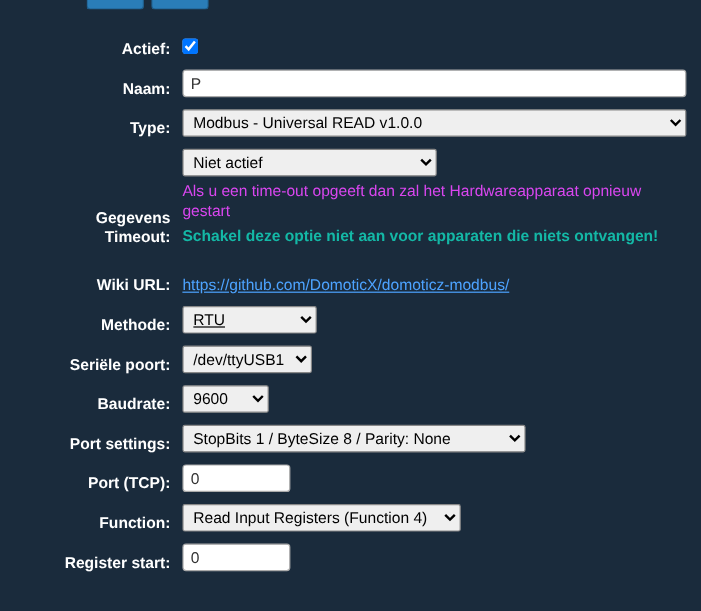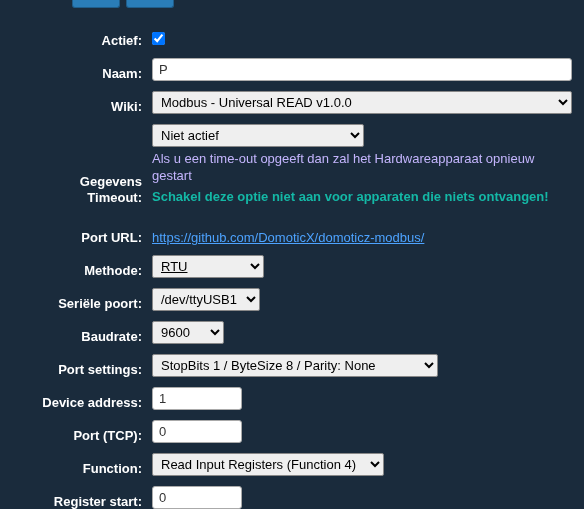--- a/index.html
+++ b/index.html
@@ -53,21 +53,21 @@
       font-size: 13px;
       border-radius: 2px;
     }
     .sel-wide { width: 420px; }
     .sel-half { width: 212px; }
     .sel-small { width: 112px; text-decoration: underline; }
     .checkbox {
       margin-top: 6px;
     }
     .help-text {
-      color: #c4b5fd;
+      color: #d946ef;
       margin-top: 4px;
       line-height: 1.3;
     }
     .warning {
       color: #14b8a6;
       font-weight: bold;
     }
     .link {
       color: #4da3ff;
       text-decoration: underline;
@@ -106,21 +106,21 @@
   </div>
 
   <div class="row">
     <div class="label">Naam:</div>
     <div class="field">
       <input type="text" class="text-input" value="P" style="">
     </div>
   </div>
 
   <div class="row">
-    <div class="label">Wiki:</div>
+    <div class="label">Type:</div>
     <div class="field">
       <select class="sel-wide">
         <option>Modbus - Universal READ v1.0.0</option>
       </select>
     </div>
   </div>
 
   <div class="row">
     <div class="label label-stack">
       <div>Gegevens</div>
@@ -131,21 +131,21 @@
         <option>Niet actief</option>
       </select>
       <div class="help-text">Als u een time-out opgeeft dan zal het Hardwareapparaat opnieuw gestart</div>
       <div class="help-text warning">Schakel deze optie niet aan voor apparaten die niets ontvangen!</div>
     </div>
   </div>
 
   <div class="spacer"></div>
 
   <div class="row">
-    <div class="label">Port URL:</div>
+    <div class="label">Wiki URL:</div>
     <div class="field">
       <a href="#" class="link">https://github.com/DomoticX/domoticz-modbus/</a>
     </div>
   </div>
 
   <div class="row">
     <div class="label">Methode:</div>
     <div class="field">
       <select class="sel-small">
         <option>RTU</option>
@@ -173,26 +173,20 @@
 
   <div class="row">
     <div class="label">Port settings:</div>
     <div class="field">
       <select style="width:286px">
         <option>StopBits 1 / ByteSize 8 / Parity: None</option>
       </select>
     </div>
   </div>
 
-  <div class="row">
-    <div class="label">Device address:</div>
-    <div class="field">
-      <input type="text" class="text-input short" value="1" style="">
-    </div>
-  </div>
 
   <div class="row">
     <div class="label">Port (TCP):</div>
     <div class="field">
       <input type="text" class="text-input short" value="0" style="">
     </div>
   </div>
 
   <div class="row">
     <div class="label">Function:</div>

